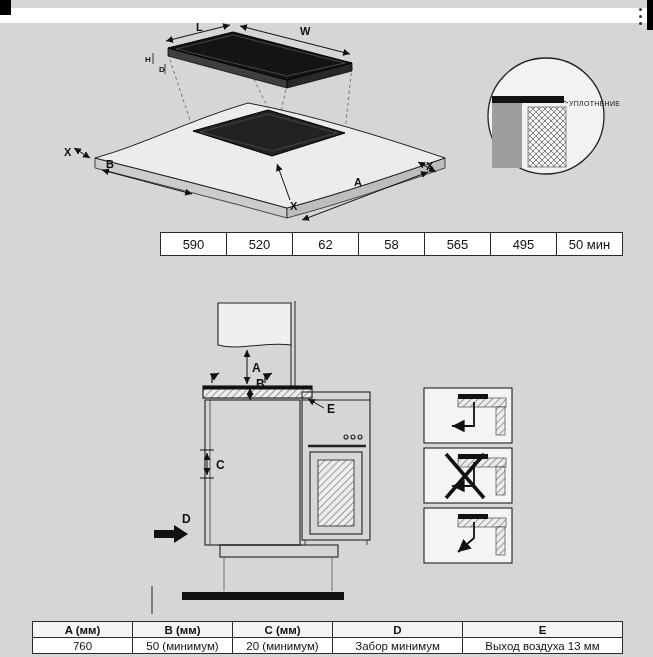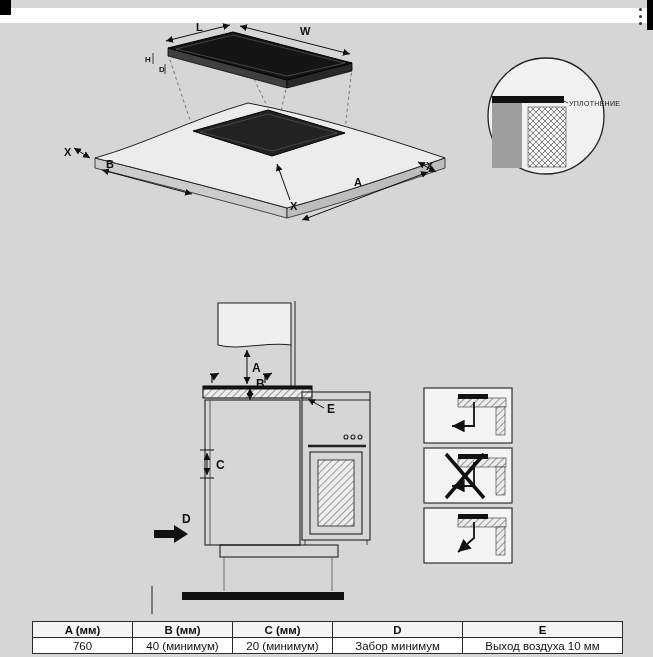--- a/index.html
+++ b/index.html
@@ -108,20 +108,29 @@
     <colgroup>
         <col style="width:66px">
         <col style="width:66px">
         <col style="width:66px">
         <col style="width:66px">
         <col style="width:66px">
         <col style="width:66px">
         <col style="width:66px">
       </colgroup>
     <tbody>
+    <tr>
+      <td>590</td>
+      <td>520</td>
+      <td>62</td>
+      <td>58</td>
+      <td>565</td>
+      <td>495</td>
+      <td>50 мин</td>
+    </tr>
   </tbody>
     </table>
 
   <svg style="left:140px;top:298px;" width="495" height="322" viewBox="0 0 495 322">
     <defs>
       <marker id="ah2" markerWidth="8" markerHeight="8" refX="7" refY="3.5" orient="auto-start-reverse">
         <path d="M0,0 L7,3.5 L0,7 Z" fill="#111"></path>
       </marker>
       <pattern id="h2" width="5" height="5" patternUnits="userSpaceOnUse" patternTransform="rotate(45)">
         <rect width="5" height="5" fill="#ededed"></rect>
@@ -220,21 +229,21 @@
     <tbody>
         <tr>
       <th>A (мм)</th>
       <th>B (мм)</th>
       <th>C (мм)</th>
       <th>D</th>
       <th>E</th>
     </tr>
     <tr>
       <td>760</td>
-      <td>40 (минимум)</td>
+      <td>50 (минимум)</td>
       <td>20 (минимум)</td>
       <td>Забор минимум</td>
-      <td>Выход воздуха 10 мм</td>
+      <td>Выход воздуха 13 мм</td>
     </tr>
   </tbody>
     </table>
 
 </div>
 
 </body></html>

